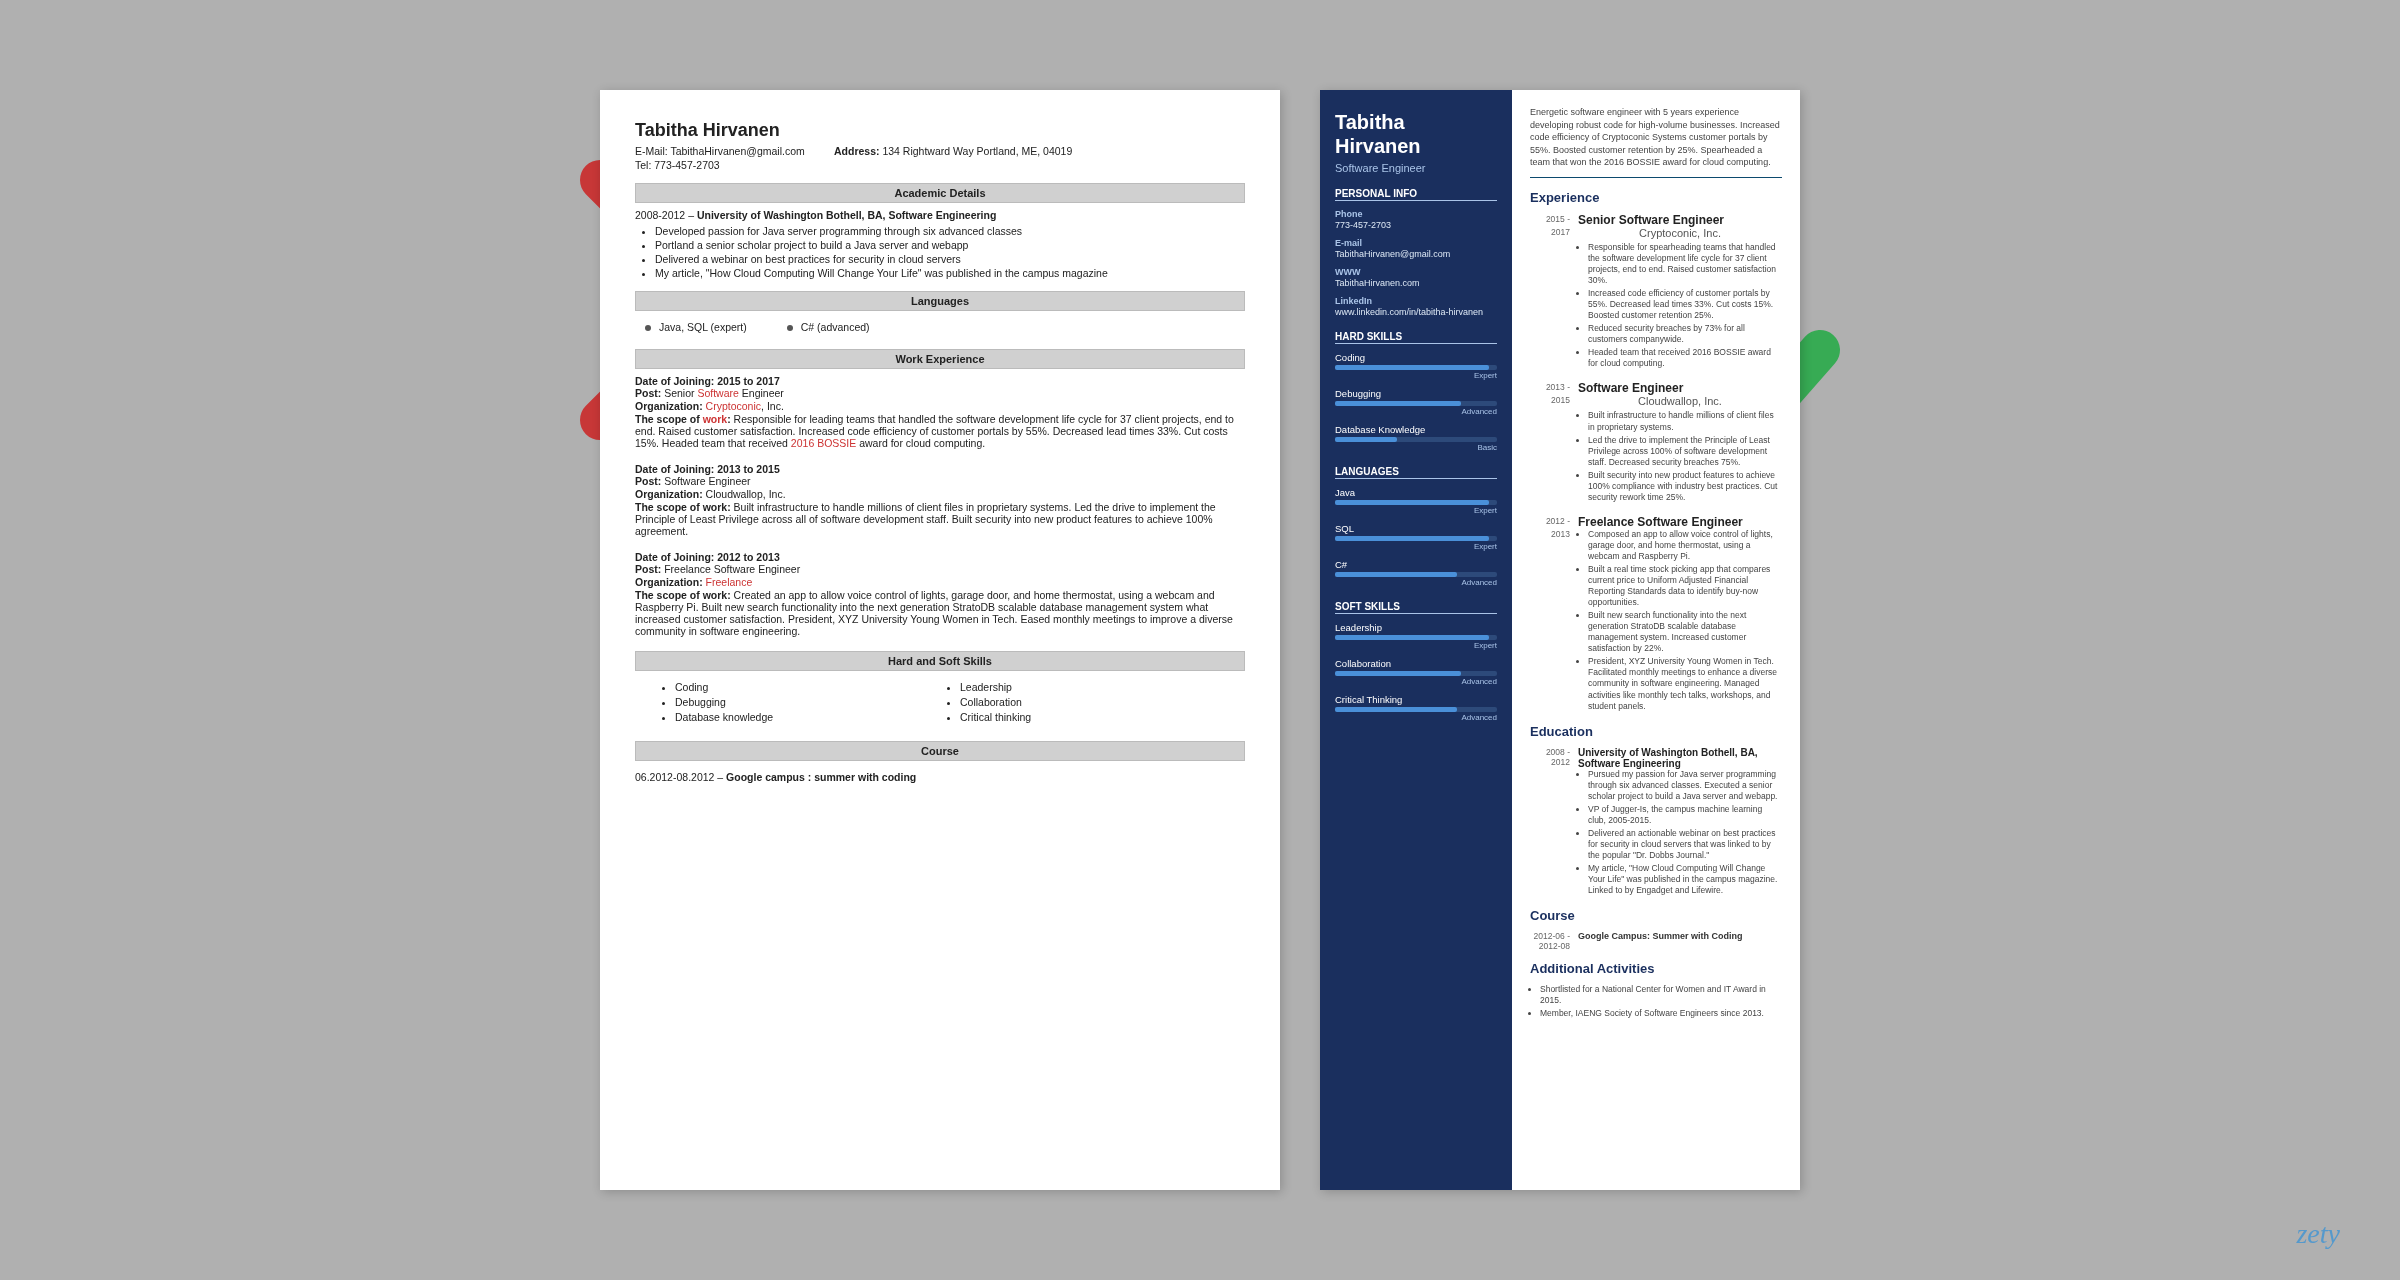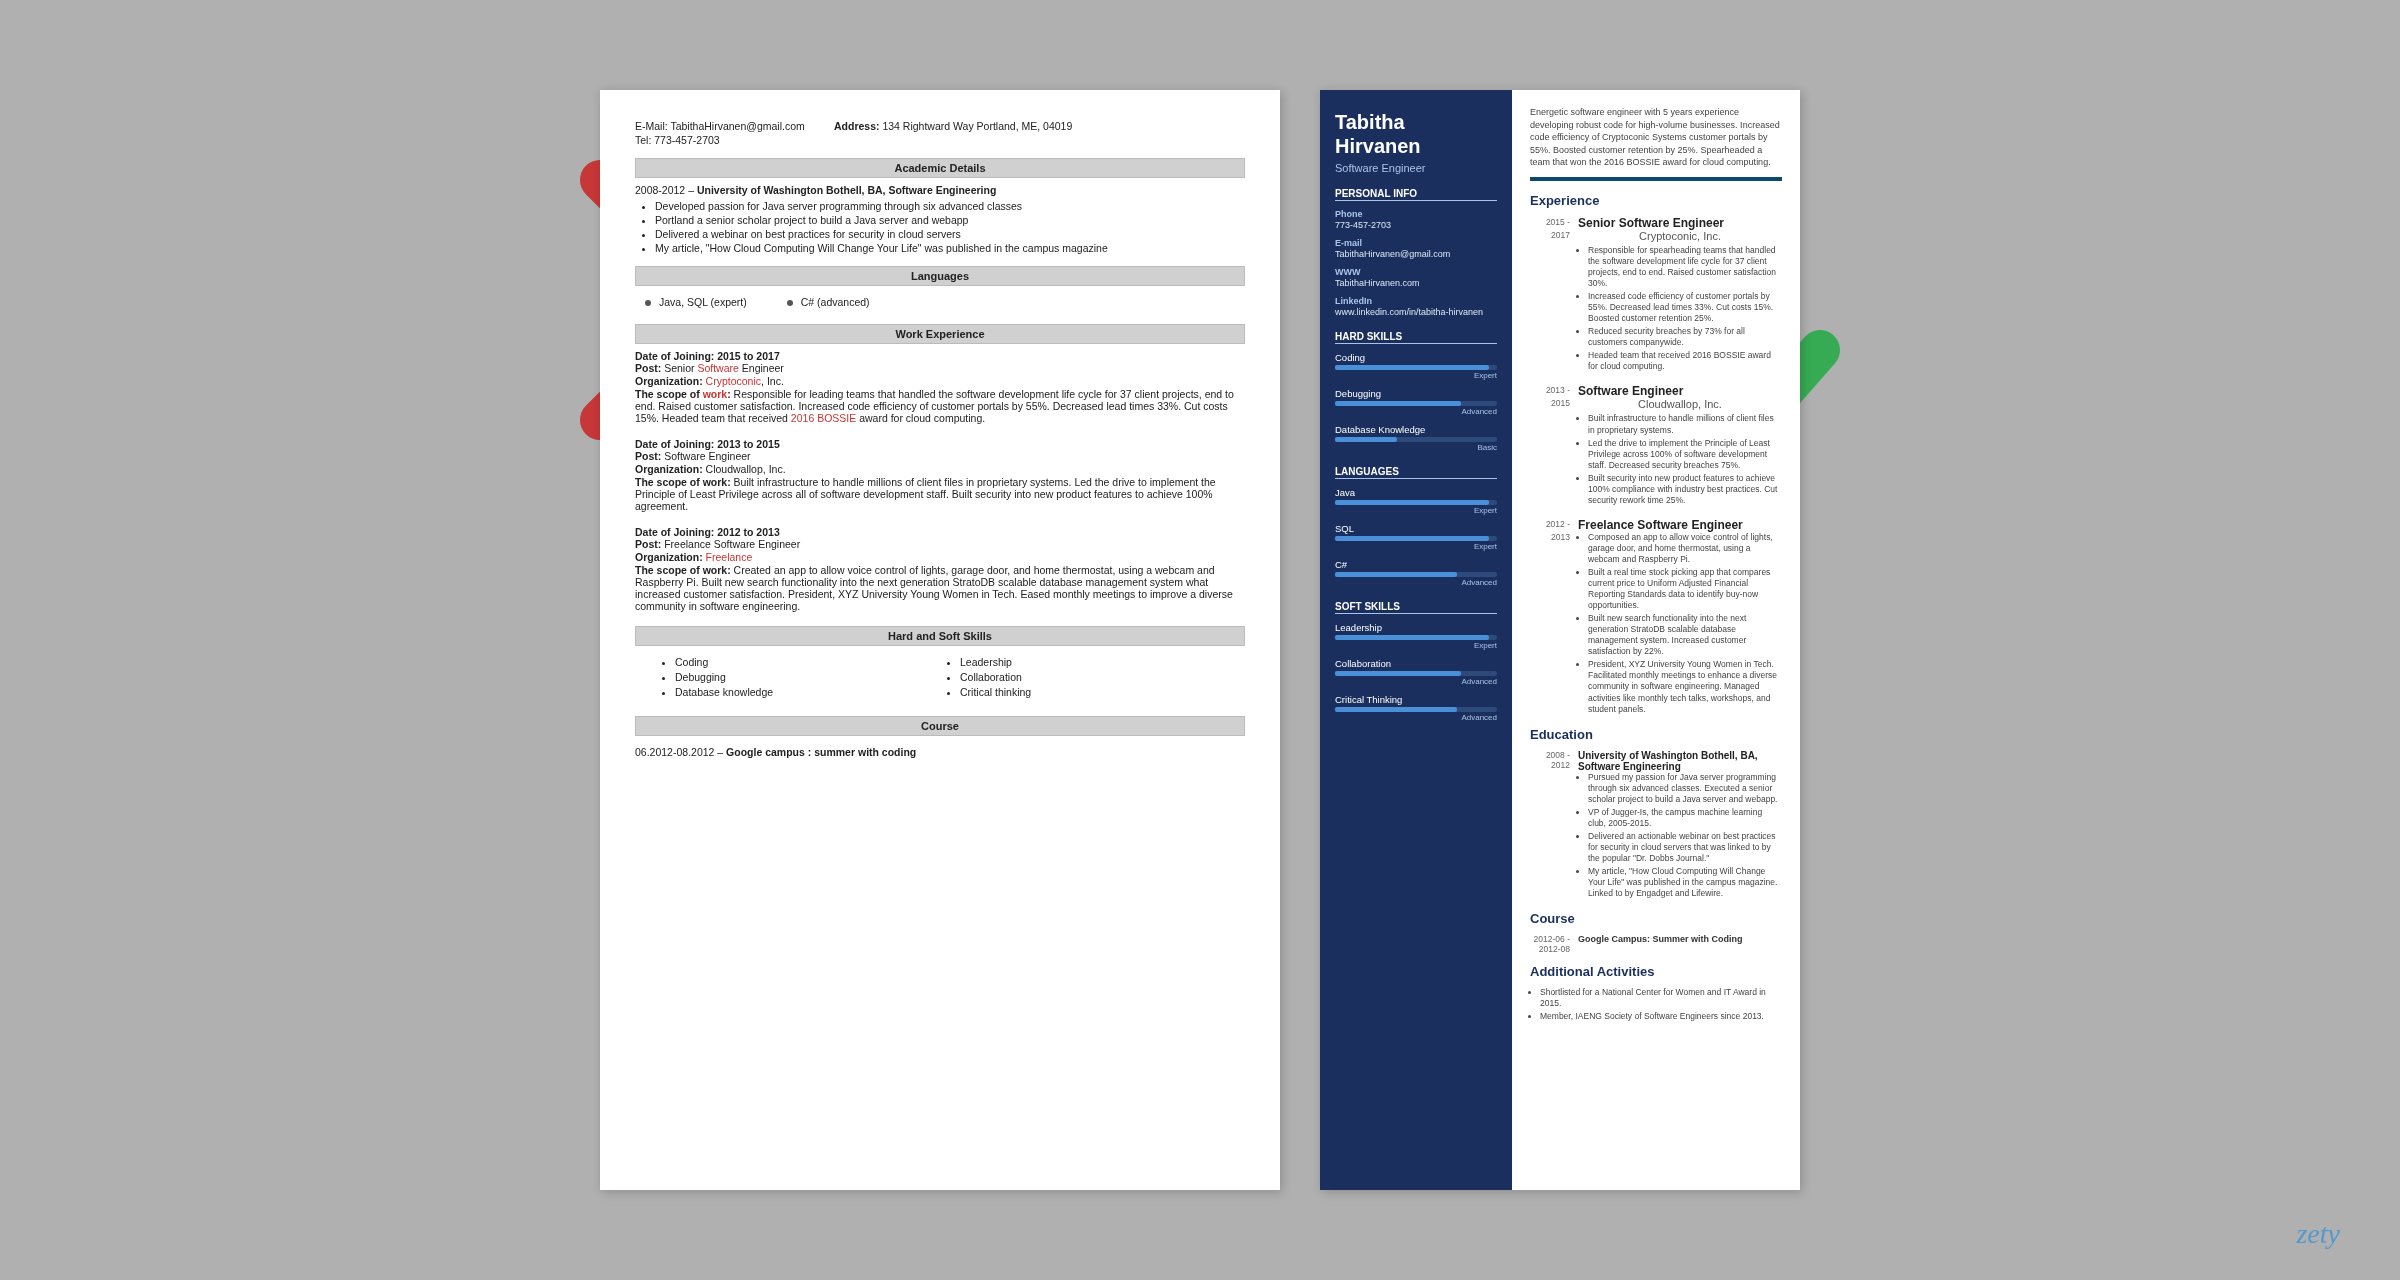--- a/index.html
+++ b/index.html
@@ -226,21 +226,21 @@
       font-size: 9.5px;
       color: #333;
       overflow: hidden;
     }
 
     .modern-summary {
       font-size: 9px;
       color: #444;
       line-height: 1.4;
       margin-bottom: 12px;
-      border-bottom: 4px solid #0c4a6e;
+      border-bottom: 1px solid #0c4a6e;
       padding-bottom: 8px;
     }
 
     .modern-section-title {
       font-size: 13px;
       font-weight: bold;
       color: #1a2f5e;
       margin-bottom: 8px;
       margin-top: 10px;
     }
@@ -378,20 +378,21 @@
 <div class="page-container">
 
   <div style="position:relative;">
 
     <svg class="x-mark" viewBox="0 0 300 300" xmlns="http://www.w3.org/2000/svg">
       <line x1="30" y1="30" x2="270" y2="270" stroke="#cc2222" stroke-width="40" stroke-linecap="round" opacity="0.85"></line>
       <line x1="270" y1="30" x2="30" y2="270" stroke="#cc2222" stroke-width="40" stroke-linecap="round" opacity="0.85"></line>
     </svg>
 
     <div class="resume-classic">
+      <div class="name">Tabitha Hirvanen</div>
       <div class="contact-info">
         <span>E-Mail:</span>
         <span>TabithaHirvanen@gmail.com</span>
         &nbsp;&nbsp;&nbsp;&nbsp;&nbsp;&nbsp;&nbsp;&nbsp;
         <span class="bold">Address:</span>
         <span>134 Rightward Way Portland, ME, 04019</span>
       </div>
       <div class="contact-info">
         <span>Tel:</span>
         <span>773-457-2703</span>

